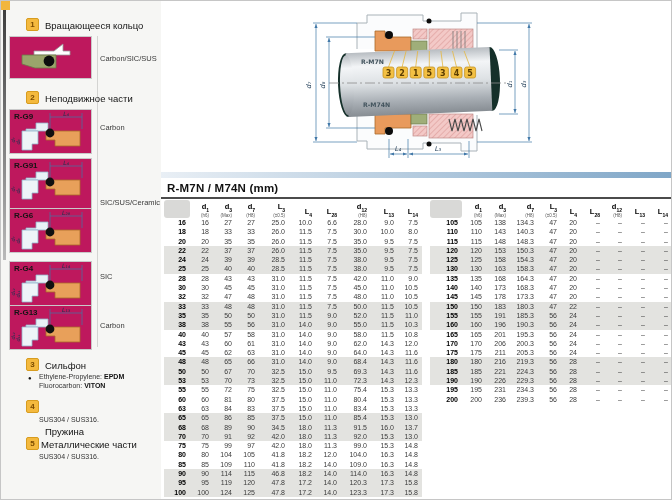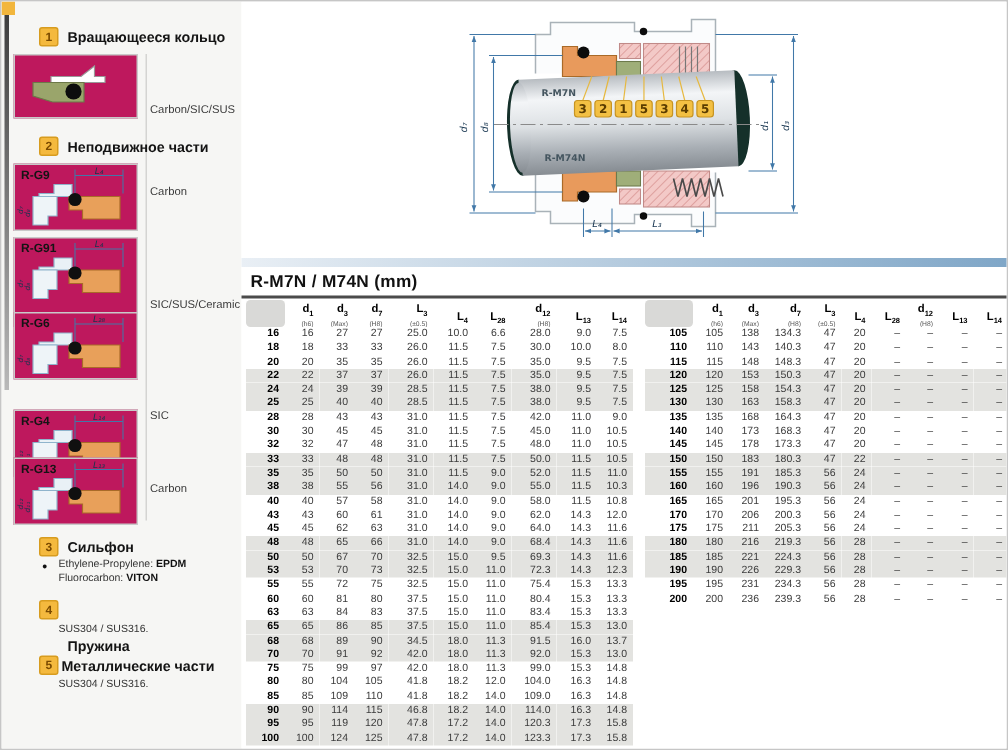--- a/index.html
+++ b/index.html
@@ -5,37 +5,37 @@
 *{margin:0;padding:0;box-sizing:border-box}
 html,body{width:672px;height:500px}
 body{font-family:"Liberation Sans",sans-serif;background:#fff}
 #page{position:relative;width:672px;height:500px;background:#fff;border:1px solid #c6c6c6;overflow:hidden}
 
 #sidebar{position:absolute;left:0;top:0;width:160px;height:500px;background:#f6f6f4}
 #edge-cap{position:absolute;left:0;top:0;width:9px;height:9px;background:#f2b63c}
 #edge-line{position:absolute;left:2px;top:9px;width:3px;height:250px;background:linear-gradient(#3e3e3e,#b9b9b9)}
 #side-divider{position:absolute;left:96px;top:35px;width:1px;height:311px;background:#d4d4d2}
 .badge{position:absolute;width:13px;height:13px;background:#f4b93e;border:1px solid #d79c1f;color:#7a4a00;font-size:8px;font-weight:bold;text-align:center;line-height:11px;border-radius:2px}
-.stitle{position:absolute;font-size:9.5px;font-weight:bold;color:#141414;white-space:nowrap}
+.stitle{position:absolute;font-size:9.5px;font-weight:normal;color:#141414;white-space:nowrap}
 .ibox{position:absolute;left:8px;width:83px;background:#be185d;border:1px solid #c9c9c9}
 .vname{position:absolute;left:4px;top:2px;font-size:8px;font-weight:bold;color:#141414}
 .mat{position:absolute;left:99px;font-size:7.5px;color:#3a3a3a;white-space:nowrap}
 .sub-line{position:absolute;font-size:7px;color:#333;white-space:nowrap}
 .sub-line b{color:#111}
 .bullet{position:absolute;font-size:6px;color:#111}
 #b1{left:25px;top:17px}#t1{left:44px;top:19px}
 #box1{top:35px;height:43px}
-#mat1{top:67px}
+#mat1{top:53px}
 #b2{left:25px;top:90px}#t2{left:44px;top:92px}
 #box-g9{top:108px;height:45px}
 #mat-g9{top:122px}
 #box-g91{top:157px;height:60px}
 #box-g6{top:207px;height:45px}
 #mat-g6{top:197px}
-#box-g4{top:272px;height:45px}
+#box-g4{top:260px;height:45px}
 #mat-g4{top:271px}
 #box-g13{top:304px;height:45px}
 #mat-g13{top:320px}
 #b3{left:25px;top:357px}#t3{left:44px;top:359px}
 #bul3{left:27px;top:374px}
 #l3a{left:38px;top:372px}
 #l3b{left:38px;top:381px}
 #b4{left:25px;top:399px}#t4{left:44px;top:425px}
 #l4a{left:38px;top:415px}
 #b5{left:25px;top:436px}#t5{left:40px;top:438px}

